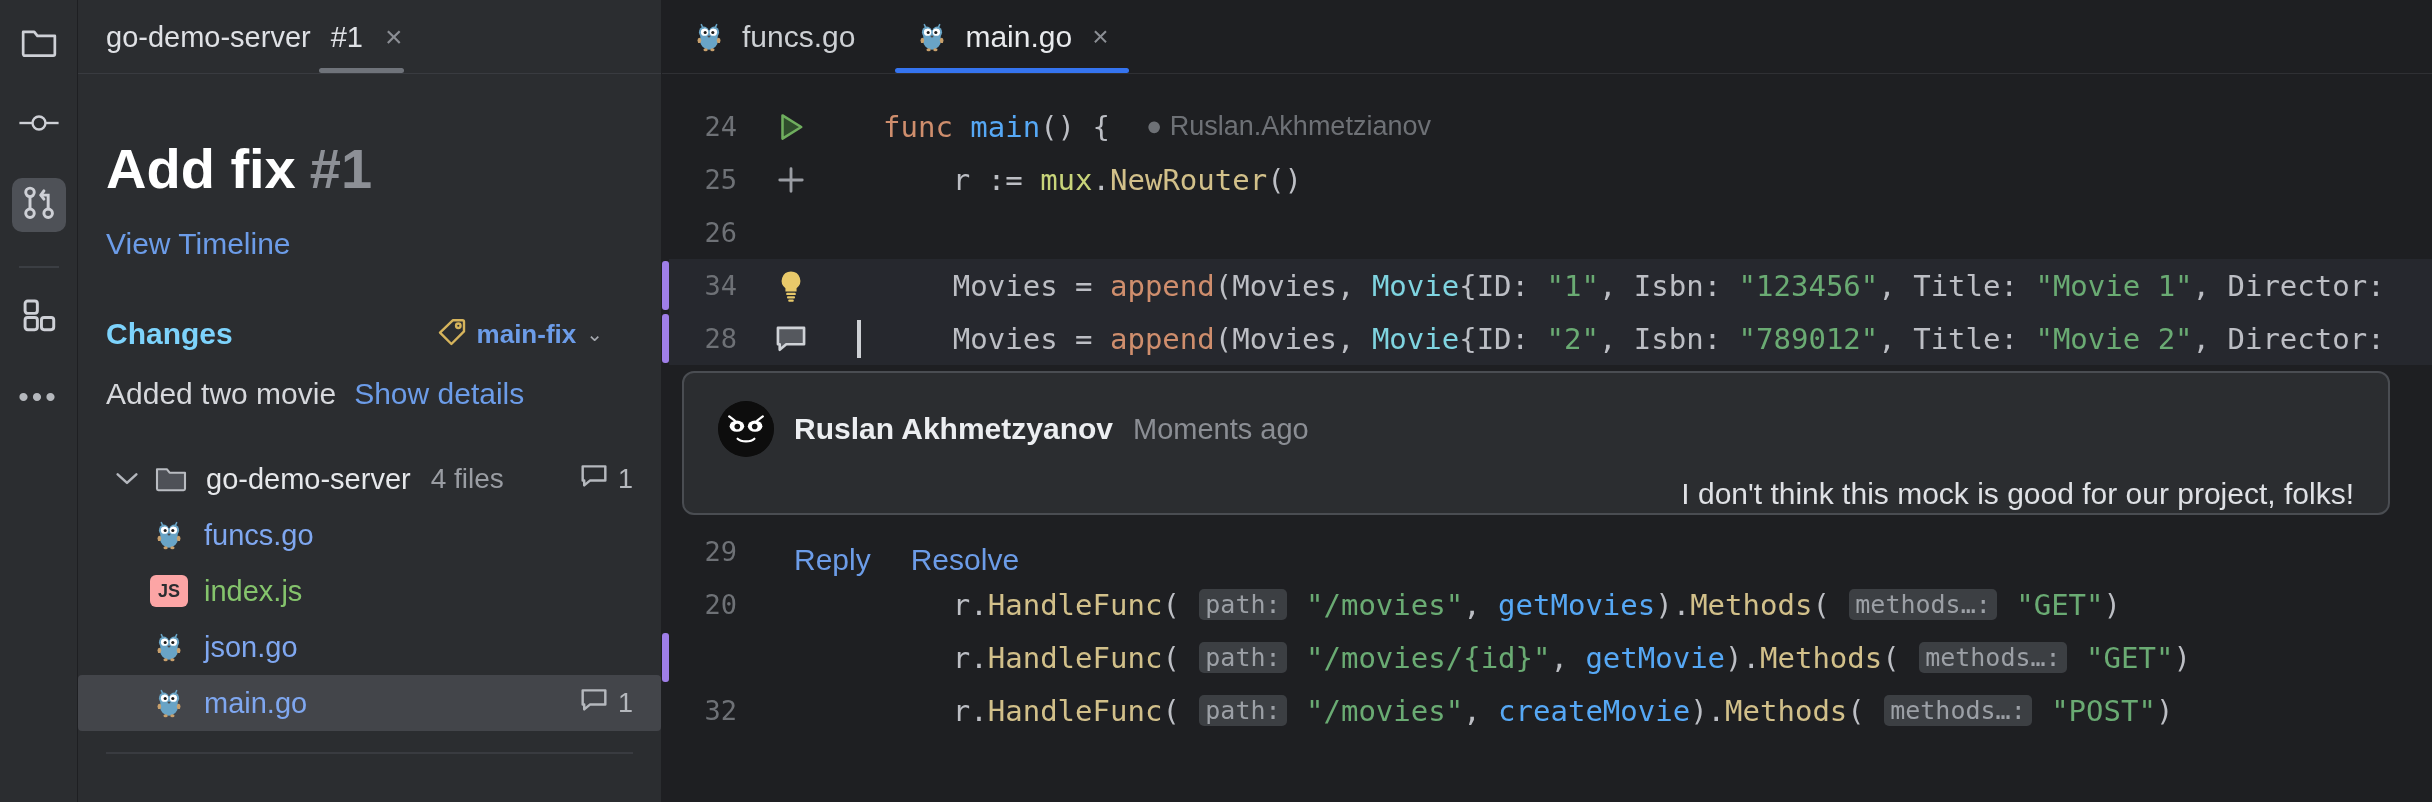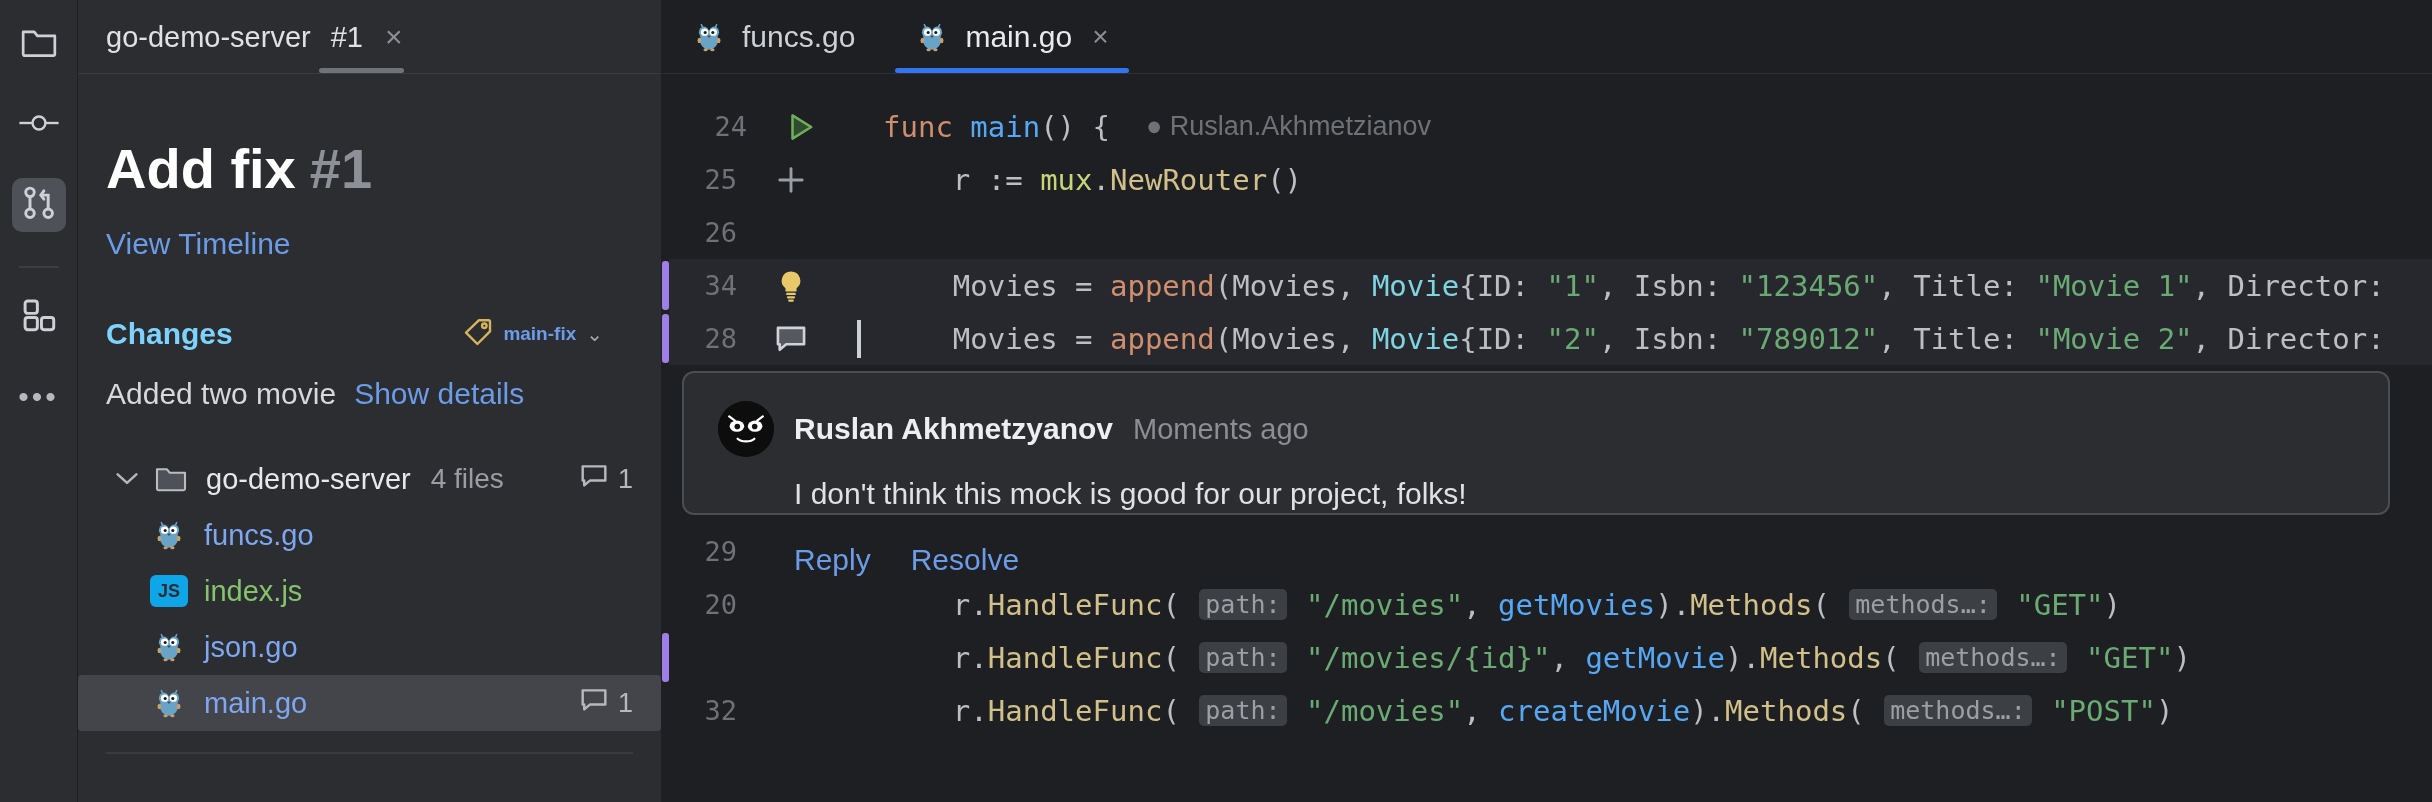--- a/index.html
+++ b/index.html
@@ -76,21 +76,21 @@
 
   .changes-row {
     margin-top: 56px;
     display: flex; align-items: center;
   }
   .changes-title { font-size: 30px; font-weight: bold; color: #7dd3fc; }
   .branch-chip {
     margin-left: auto; display: flex; align-items: center; gap: 10px;
     padding-right: 30px;
   }
-  .branch-name { font-size: 19px; color: #6c9ce8; font-weight: 600; text-align: right; }
+  .branch-name { font-size: 26px; color: #6c9ce8; font-weight: 600; text-align: right; }
   .chev { color: #a6a9af; font-size: 20px; }
 
   .commit-row {
     margin-top: 26px; display: flex; align-items: baseline; gap: 18px;
   }
   .commit-msg { font-size: 30px; color: #d6d8dc; }
   .commit-details { font-size: 30px; }
 
   .tree { margin-top: 40px; }
   .tree-row {
@@ -107,21 +107,21 @@
   .count-badge {
     margin-left: auto; display: flex; align-items: center; gap: 10px;
     color: #b5b8bd; font-size: 27px;
   }
   .indent { width: 66px; }
   .icon-slot { width: 46px; display: flex; align-items: center; justify-content: center; margin-right: 12px; }
 
   
   .gopher { width: 34px; height: 34px; display:block; }
   .jsicon {
-    width: 38px; height: 32px; background: #0ea5e9; border-radius: 6px;
+    width: 38px; height: 32px; background: #fca5a5; border-radius: 6px;
     color: #2b2d30; font-size: 18px; font-weight: bold;
     display: flex; align-items: center; justify-content: center;
     font-family: "Liberation Sans", sans-serif;
   }
 
   #review-bottom-sep { height: 2px; background: #393b40; margin: 0 28px; }
 
   
   #editor { flex: 1; height: 802px; background: #1e1f22; display: flex; flex-direction: column; min-width: 0; }
   #etabs {
@@ -453,21 +453,21 @@
       </div>
     </div>
 
     <div id="code-area">
       <div class="gutter-changebar" id="changebar">
           <div class="purple-bar" style="top: 187px; height: 49px;"></div>
           <div class="purple-bar" style="top: 240px; height: 49px;"></div>
           <div class="purple-bar" style="top: 559px; height: 49px;"></div>
         </div>
       <div class="gutter" id="gutter">
-          <div class="ln-row" style="position: absolute; left: 0px; right: 0px; top: 26px; justify-content: flex-end;">
+          <div class="ln-row" style="position: absolute; left: 0px; right: 0px; top: 26px;">
             <span class="ln">24</span>
             <span class="ln-icon">
               <svg class="playicon" viewBox="0 0 20 20">
                 <path d="M5 3.2l11 6.8-11 6.8z" fill="#2f4d2c" stroke="#6fae5e" stroke-width="1.5" stroke-linejoin="round"></path>
               </svg>
             </span>
           </div>
           <div class="ln-row" style="position: absolute; left: 0px; right: 0px; top: 79px;">
             <span class="ln">25</span>
             <span class="ln-icon">
@@ -518,21 +518,21 @@
           <div class="code-line" style="position: absolute; left: 0px; right: 0px; top: 132px; padding-left: 34px;"></div>
           <div class="code-line hl-line" style="position: absolute; left: 0px; right: 0px; top: 185px; padding-left: 34px;"><span class="punc">    Movies = </span><span class="kw">append</span><span class="punc">(Movies, </span><span class="typ">Movie</span><span class="punc">{ID: </span><span class="str">"1"</span><span class="punc">, Isbn: </span><span class="str">"123456"</span><span class="punc">, Title: </span><span class="str">"Movie 1"</span><span class="punc">, Director:</span></div>
           <div class="code-line hl-line" style="position: absolute; left: 0px; right: 0px; top: 238px; padding-left: 34px;"><span class="caret" style="left: 8px; top: 8px;"></span><span class="punc">    Movies = </span><span class="kw">append</span><span class="punc">(Movies, </span><span class="typ">Movie</span><span class="punc">{ID: </span><span class="str">"2"</span><span class="punc">, Isbn: </span><span class="str">"789012"</span><span class="punc">, Title: </span><span class="str">"Movie 2"</span><span class="punc">, Director:</span></div>
           <div class="code-line" style="position: absolute; left: 0px; right: 0px; top: 451px; padding-left: 34px;"></div>
           <div class="code-line" style="position: absolute; left: 0px; right: 0px; top: 504px; padding-left: 34px;"><span class="punc">    r.</span><span class="mth">HandleFunc</span><span class="punc">( </span><span class="hintparam">path:</span><span class="punc"> </span><span class="str">"/movies"</span><span class="punc">, </span><span class="fnc">getMovies</span><span class="punc">).</span><span class="mth">Methods</span><span class="punc">( </span><span class="hintparam">methods…:</span><span class="punc"> </span><span class="str">"GET"</span><span class="punc">)</span></div>
           <div class="code-line" style="position: absolute; left: 0px; right: 0px; top: 557px; padding-left: 34px;"><span class="punc">    r.</span><span class="mth">HandleFunc</span><span class="punc">( </span><span class="hintparam">path:</span><span class="punc"> </span><span class="str">"/movies/{id}"</span><span class="punc">, </span><span class="fnc">getMovie</span><span class="punc">).</span><span class="mth">Methods</span><span class="punc">( </span><span class="hintparam">methods…:</span><span class="punc"> </span><span class="str">"GET"</span><span class="punc">)</span></div>
           <div class="code-line" style="position: absolute; left: 0px; right: 0px; top: 610px; padding-left: 34px;"><span class="punc">    r.</span><span class="mth">HandleFunc</span><span class="punc">( </span><span class="hintparam">path:</span><span class="punc"> </span><span class="str">"/movies"</span><span class="punc">, </span><span class="fnc">createMovie</span><span class="punc">).</span><span class="mth">Methods</span><span class="punc">( </span><span class="hintparam">methods…:</span><span class="punc"> </span><span class="str">"POST"</span><span class="punc">)</span></div>
         </div>
 
       <div id="comment-popup" style="top: 297px; left: 20px; right: 42px; height: 144px;">
-        <div style="padding:28px 34px 30px 34px;">
+        <div style="padding:28px 34px 30px 34px;text-align:right;">
           <div class="cp-head">
             <span class="cp-avatar">
               <svg width="56" height="56" viewBox="0 0 40 40">
                 <circle cx="20" cy="20" r="20" fill="#0d0d0d"></circle>
                 <ellipse cx="13.5" cy="18" rx="5.2" ry="4" fill="#ffffff"></ellipse>
                 <ellipse cx="26.5" cy="18" rx="5.2" ry="4" fill="#ffffff"></ellipse>
                 <circle cx="13.8" cy="18.2" r="2" fill="#111"></circle>
                 <circle cx="26.2" cy="18.2" r="2" fill="#111"></circle>
                 <path d="M8 11l4 3M32 11l-4 3" stroke="#fff" stroke-width="1.6" stroke-linecap="round"></path>
                 <path d="M14 27c2.5 2.5 9.5 2.5 12 0" stroke="#fff" stroke-width="1.6" fill="none" stroke-linecap="round"></path>

